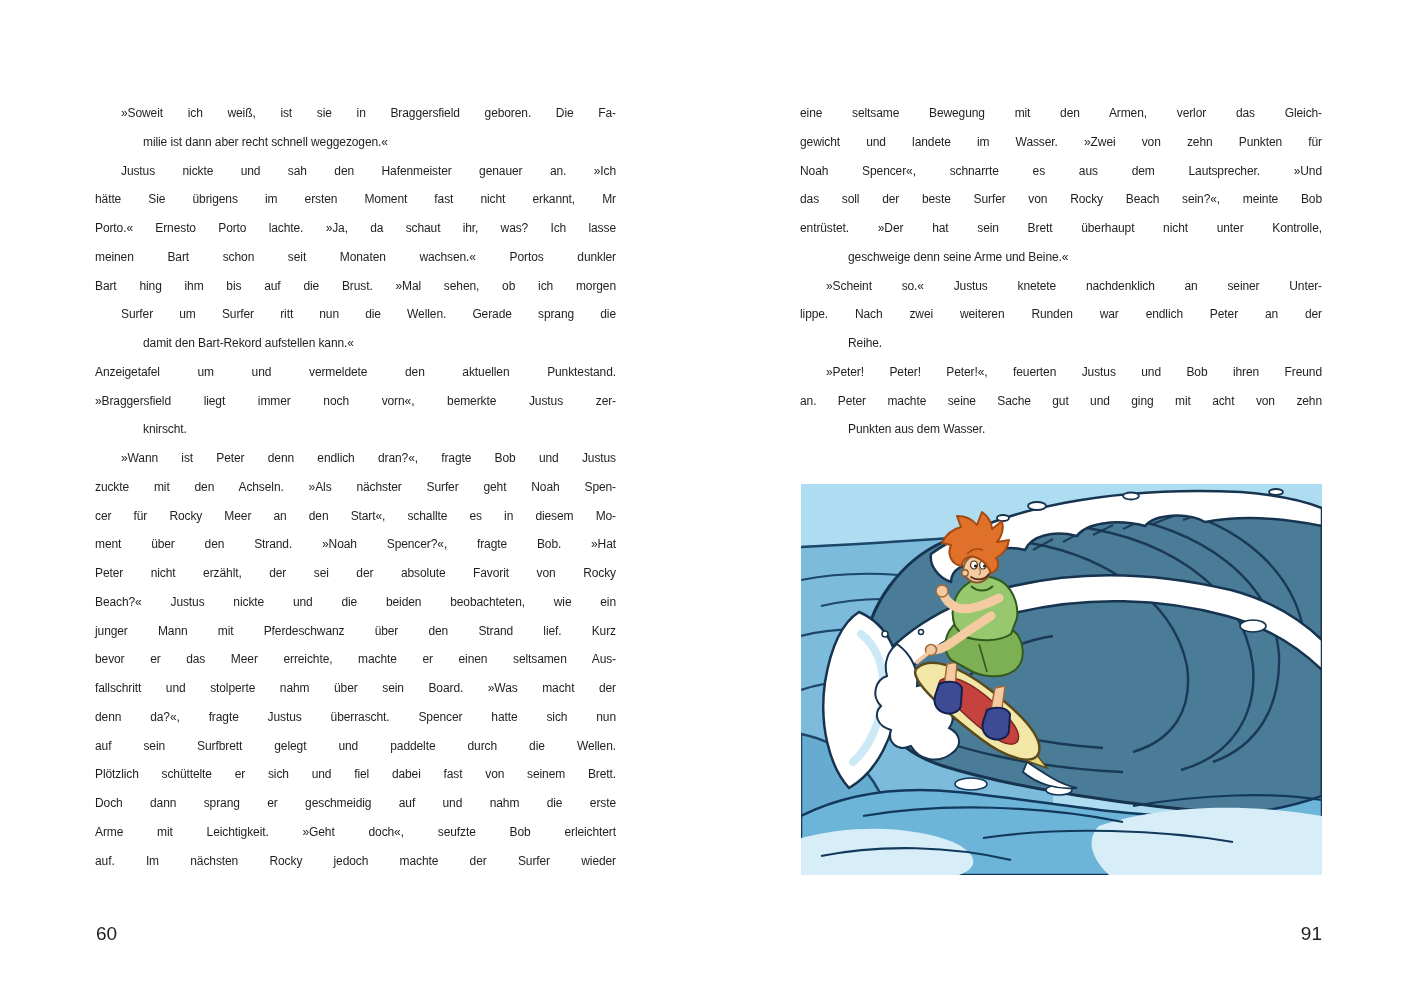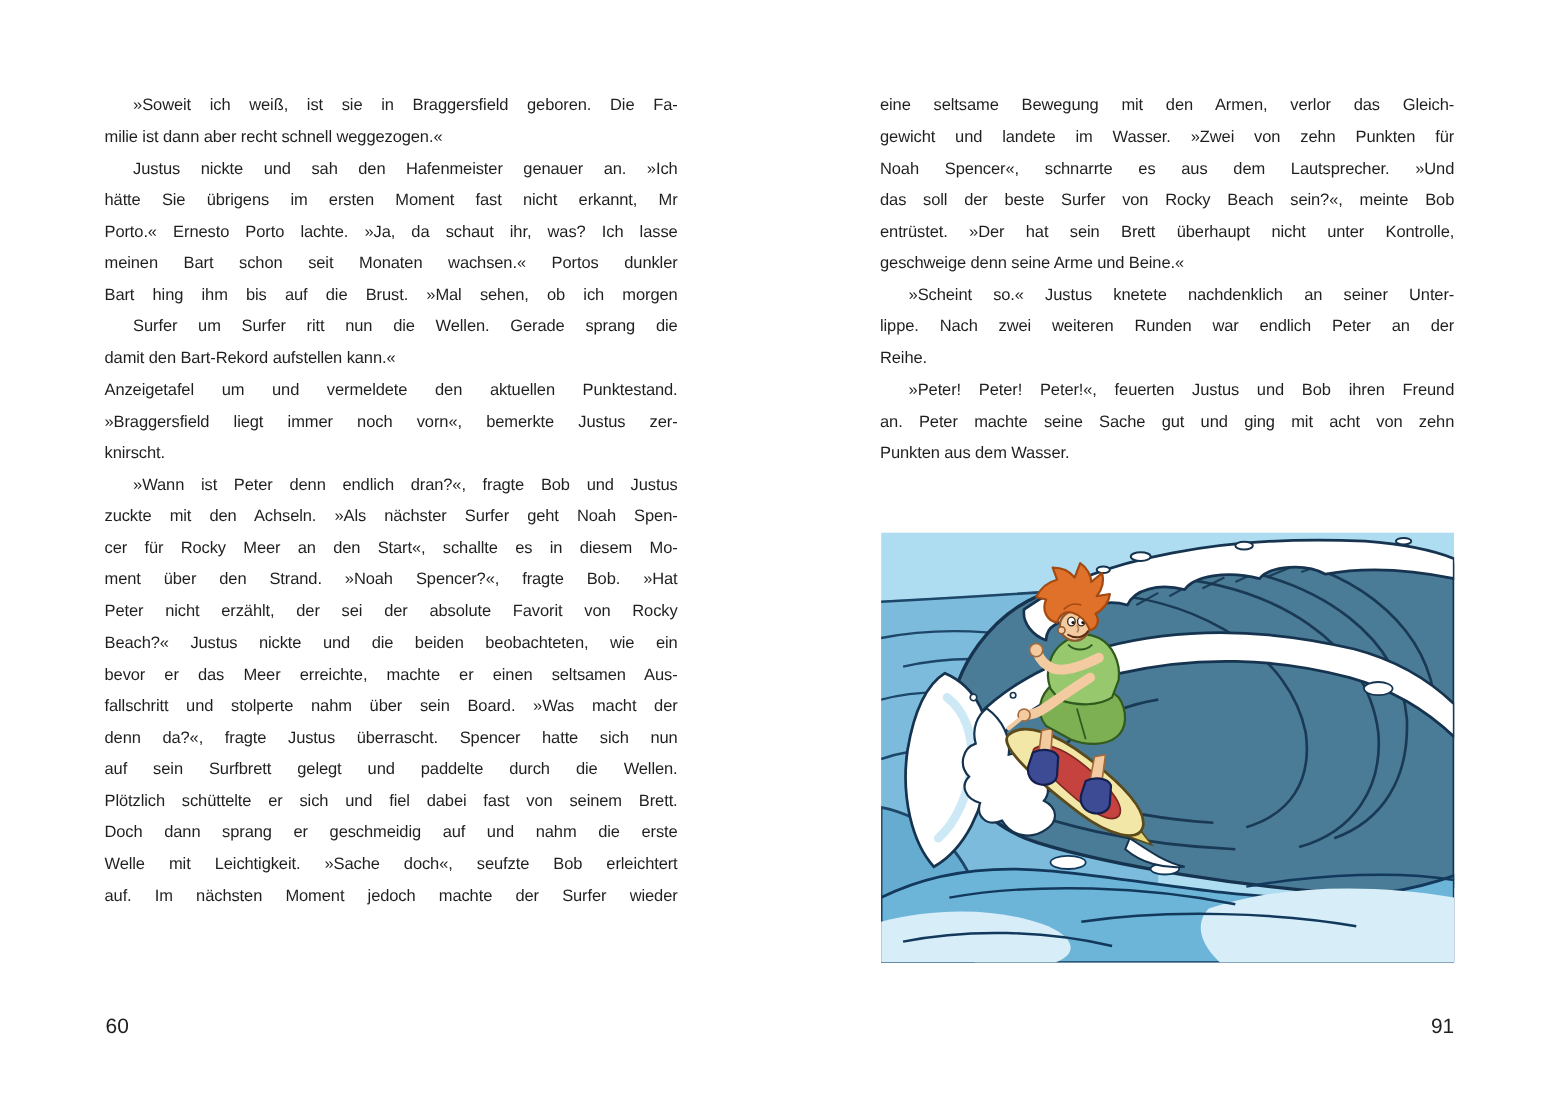--- a/index.html
+++ b/index.html
@@ -3,27 +3,27 @@
 <meta charset="utf-8">
 <style>
   html,body { margin:0; padding:0; background:#ffffff; }
   .spread {
     position:relative; width:1414px; height:1000px;
     background:#ffffff; overflow:hidden;
     font-family:"Liberation Sans", sans-serif;
     color:#1f1f1f;
   }
   .text-col {
-    position:absolute; top:82px;
-    font-size:15px; line-height:28.75px; letter-spacing:-0.1px;
+    position:absolute; top:99px;
+    font-size:12px; line-height:28.75px; letter-spacing:-0.1px;
   }
   .col-left  { left:95px;  width:521px; }
   .col-right { left:800px; width:522px; }
   .line { text-align:justify; text-align-last:justify; }
-  .line.last { text-align:left; text-align-last:left; }
+  .line.last { text-align:left; text-align-last:left;margin-left:48px; }
   .line.indent { text-indent:26px; }
   .folio {
     position:absolute; top:923px; font-size:19px; color:#1f1f1f;
   }
   .folio-left  { left:96px; }
   .folio-right { left:800px; width:522px; text-align:right; }
   .illustration {
     position:absolute; left:801px; top:484px; width:521px; height:391px;
   }
   .illustration svg { display:block; width:100%; height:100%; }
@@ -45,28 +45,29 @@
       <div class="line last">damit den Bart-Rekord aufstellen kann.«</div>
       <div class="line">Anzeigetafel um und vermeldete den aktuellen Punktestand.</div>
       <div class="line">»Braggersfield liegt immer noch vorn«, bemerkte Justus zer-</div>
       <div class="line last">knirscht.</div>
       <div class="line indent">»Wann ist Peter denn endlich dran?«, fragte Bob und Justus</div>
       <div class="line">zuckte mit den Achseln. »Als nächster Surfer geht Noah Spen-</div>
       <div class="line">cer für Rocky Meer an den Start«, schallte es in diesem Mo-</div>
       <div class="line">ment über den Strand. »Noah Spencer?«, fragte Bob. »Hat</div>
       <div class="line">Peter nicht erzählt, der sei der absolute Favorit von Rocky</div>
       <div class="line">Beach?« Justus nickte und die beiden beobachteten, wie ein</div>
+      <div class="line">junger Mann mit Pferdeschwanz über den Strand lief. Kurz</div>
       <div class="line">bevor er das Meer erreichte, machte er einen seltsamen Aus-</div>
       <div class="line">fallschritt und stolperte nahm über sein Board. »Was macht der</div>
       <div class="line">denn da?«, fragte Justus überrascht. Spencer hatte sich nun</div>
       <div class="line">auf sein Surfbrett gelegt und paddelte durch die Wellen.</div>
       <div class="line">Plötzlich schüttelte er sich und fiel dabei fast von seinem Brett.</div>
       <div class="line">Doch dann sprang er geschmeidig auf und nahm die erste</div>
-      <div class="line">Welle mit Leichtigkeit. »Sache doch«, seufzte Bob erleichtert</div>
-      <div class="line">auf. Im nächsten Moment jedoch machte der Surfer wieder</div>
+      <div class="line">Arme mit Leichtigkeit. »Geht doch«, seufzte Bob erleichtert</div>
+      <div class="line">auf. Im nächsten Rocky jedoch machte der Surfer wieder</div>
     </div>
 
   <div class="text-col col-right" id="right-lines">
       <div class="line">eine seltsame Bewegung mit den Armen, verlor das Gleich-</div>
       <div class="line">gewicht und landete im Wasser. »Zwei von zehn Punkten für</div>
       <div class="line">Noah Spencer«, schnarrte es aus dem Lautsprecher. »Und</div>
       <div class="line">das soll der beste Surfer von Rocky Beach sein?«, meinte Bob</div>
       <div class="line">entrüstet. »Der hat sein Brett überhaupt nicht unter Kontrolle,</div>
       <div class="line last">geschweige denn seine Arme und Beine.«</div>
       <div class="line indent">»Scheint so.« Justus knetete nachdenklich an seiner Unter-</div>

